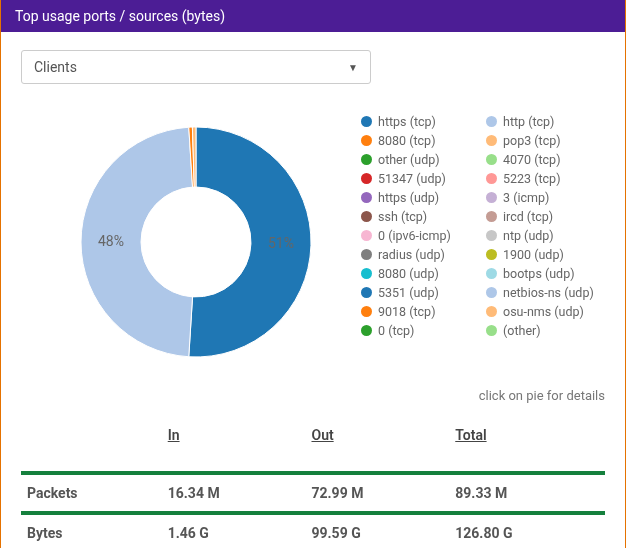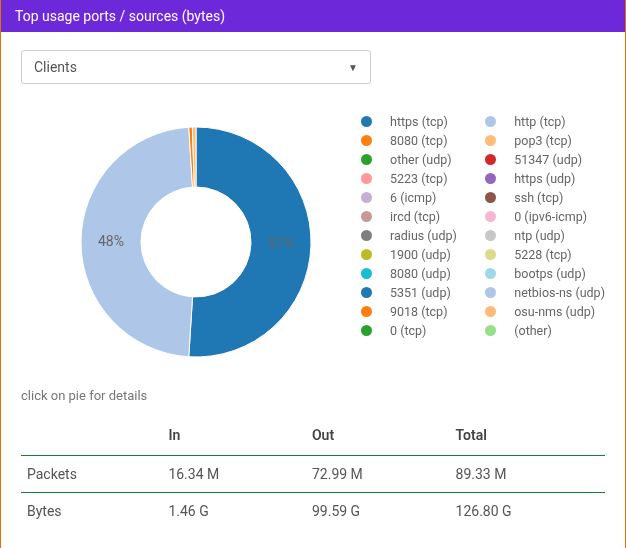--- a/index.html
+++ b/index.html
@@ -9,21 +9,21 @@
     font-size: 14px;
     color: #333;
     background: #fff;
   }
   .panel {
     width: 626px;
     border: 1px solid #e57200;
     border-top: none;
   }
   .panel-header {
-    background: #6d28d9;
+    background: #4c1d95;
     color: #fff;
     padding: 8px 14px;
     font-size: 14px;
   }
   .panel-body {
     padding: 18px 20px 20px 20px;
   }
   .select-wrap {
     width: 350px;
     border: 1px solid #ccc;
@@ -57,53 +57,55 @@
   }
   .legend-grid {
     display: grid;
     grid-template-columns: 1fr 1fr;
     column-gap: 6px;
     row-gap: 4px;
   }
   .legend-item {
     display: flex;
     align-items: center;
-    gap: 18px;
+    gap: 6px;
     font-size: 12.5px;
     color: #666;
     white-space: nowrap;
   }
   .swatch {
     width: 11px;
     height: 11px;
     border-radius: 50%;
     flex: 0 0 11px;
   }
   .hint {
     margin-top: 16px;
     font-size: 13px;
     color: #777;
+    text-align: right;
   }
   table.stats {
     width: 100%;
     border-collapse: collapse;
     margin-top: 14px;
   }
   table.stats th, table.stats td {
     text-align: left;
     padding: 10px 6px;
-    font-weight: normal;
+    font-weight: bold;
     color: #555;
-    border-top: 1px solid #15803d;
+    border-top: 4px solid #15803d;
   }
   table.stats thead th {
     border-top: none;
     color: #444;
     font-weight: 600;
-    padding-bottom: 12px;
+    padding-bottom: 28px;
+    text-decoration: underline;
   }
   table.stats thead th:first-child {
     font-weight: normal;
   }
   svg.donut { display: block; }
   .pct-label {
     font-size: 14px;
     fill: #666;
     text-anchor: middle;
     dominant-baseline: middle;
@@ -152,62 +154,62 @@
             </div>
             <div class="legend-item">
               <span class="swatch" style="background: rgb(255, 187, 120);"></span>
               <span>pop3 (tcp)</span>
             </div>
             <div class="legend-item">
               <span class="swatch" style="background: rgb(44, 160, 44);"></span>
               <span>other (udp)</span>
             </div>
             <div class="legend-item">
+              <span class="swatch" style="background: rgb(152, 223, 138);"></span>
+              <span>4070 (tcp)</span>
+            </div>
+            <div class="legend-item">
               <span class="swatch" style="background: rgb(214, 39, 40);"></span>
               <span>51347 (udp)</span>
             </div>
             <div class="legend-item">
               <span class="swatch" style="background: rgb(255, 152, 150);"></span>
               <span>5223 (tcp)</span>
             </div>
             <div class="legend-item">
               <span class="swatch" style="background: rgb(148, 103, 189);"></span>
               <span>https (udp)</span>
             </div>
             <div class="legend-item">
               <span class="swatch" style="background: rgb(197, 176, 213);"></span>
-              <span>6 (icmp)</span>
+              <span>3 (icmp)</span>
             </div>
             <div class="legend-item">
               <span class="swatch" style="background: rgb(140, 86, 75);"></span>
               <span>ssh (tcp)</span>
             </div>
             <div class="legend-item">
               <span class="swatch" style="background: rgb(196, 156, 148);"></span>
               <span>ircd (tcp)</span>
             </div>
             <div class="legend-item">
               <span class="swatch" style="background: rgb(247, 182, 210);"></span>
               <span>0 (ipv6-icmp)</span>
             </div>
             <div class="legend-item">
+              <span class="swatch" style="background: rgb(199, 199, 199);"></span>
+              <span>ntp (udp)</span>
+            </div>
+            <div class="legend-item">
               <span class="swatch" style="background: rgb(127, 127, 127);"></span>
               <span>radius (udp)</span>
             </div>
             <div class="legend-item">
-              <span class="swatch" style="background: rgb(199, 199, 199);"></span>
-              <span>ntp (udp)</span>
-            </div>
-            <div class="legend-item">
               <span class="swatch" style="background: rgb(188, 189, 34);"></span>
               <span>1900 (udp)</span>
-            </div>
-            <div class="legend-item">
-              <span class="swatch" style="background: rgb(219, 219, 141);"></span>
-              <span>5228 (tcp)</span>
             </div>
             <div class="legend-item">
               <span class="swatch" style="background: rgb(23, 190, 207);"></span>
               <span>8080 (udp)</span>
             </div>
             <div class="legend-item">
               <span class="swatch" style="background: rgb(158, 218, 229);"></span>
               <span>bootps (udp)</span>
             </div>
             <div class="legend-item">

